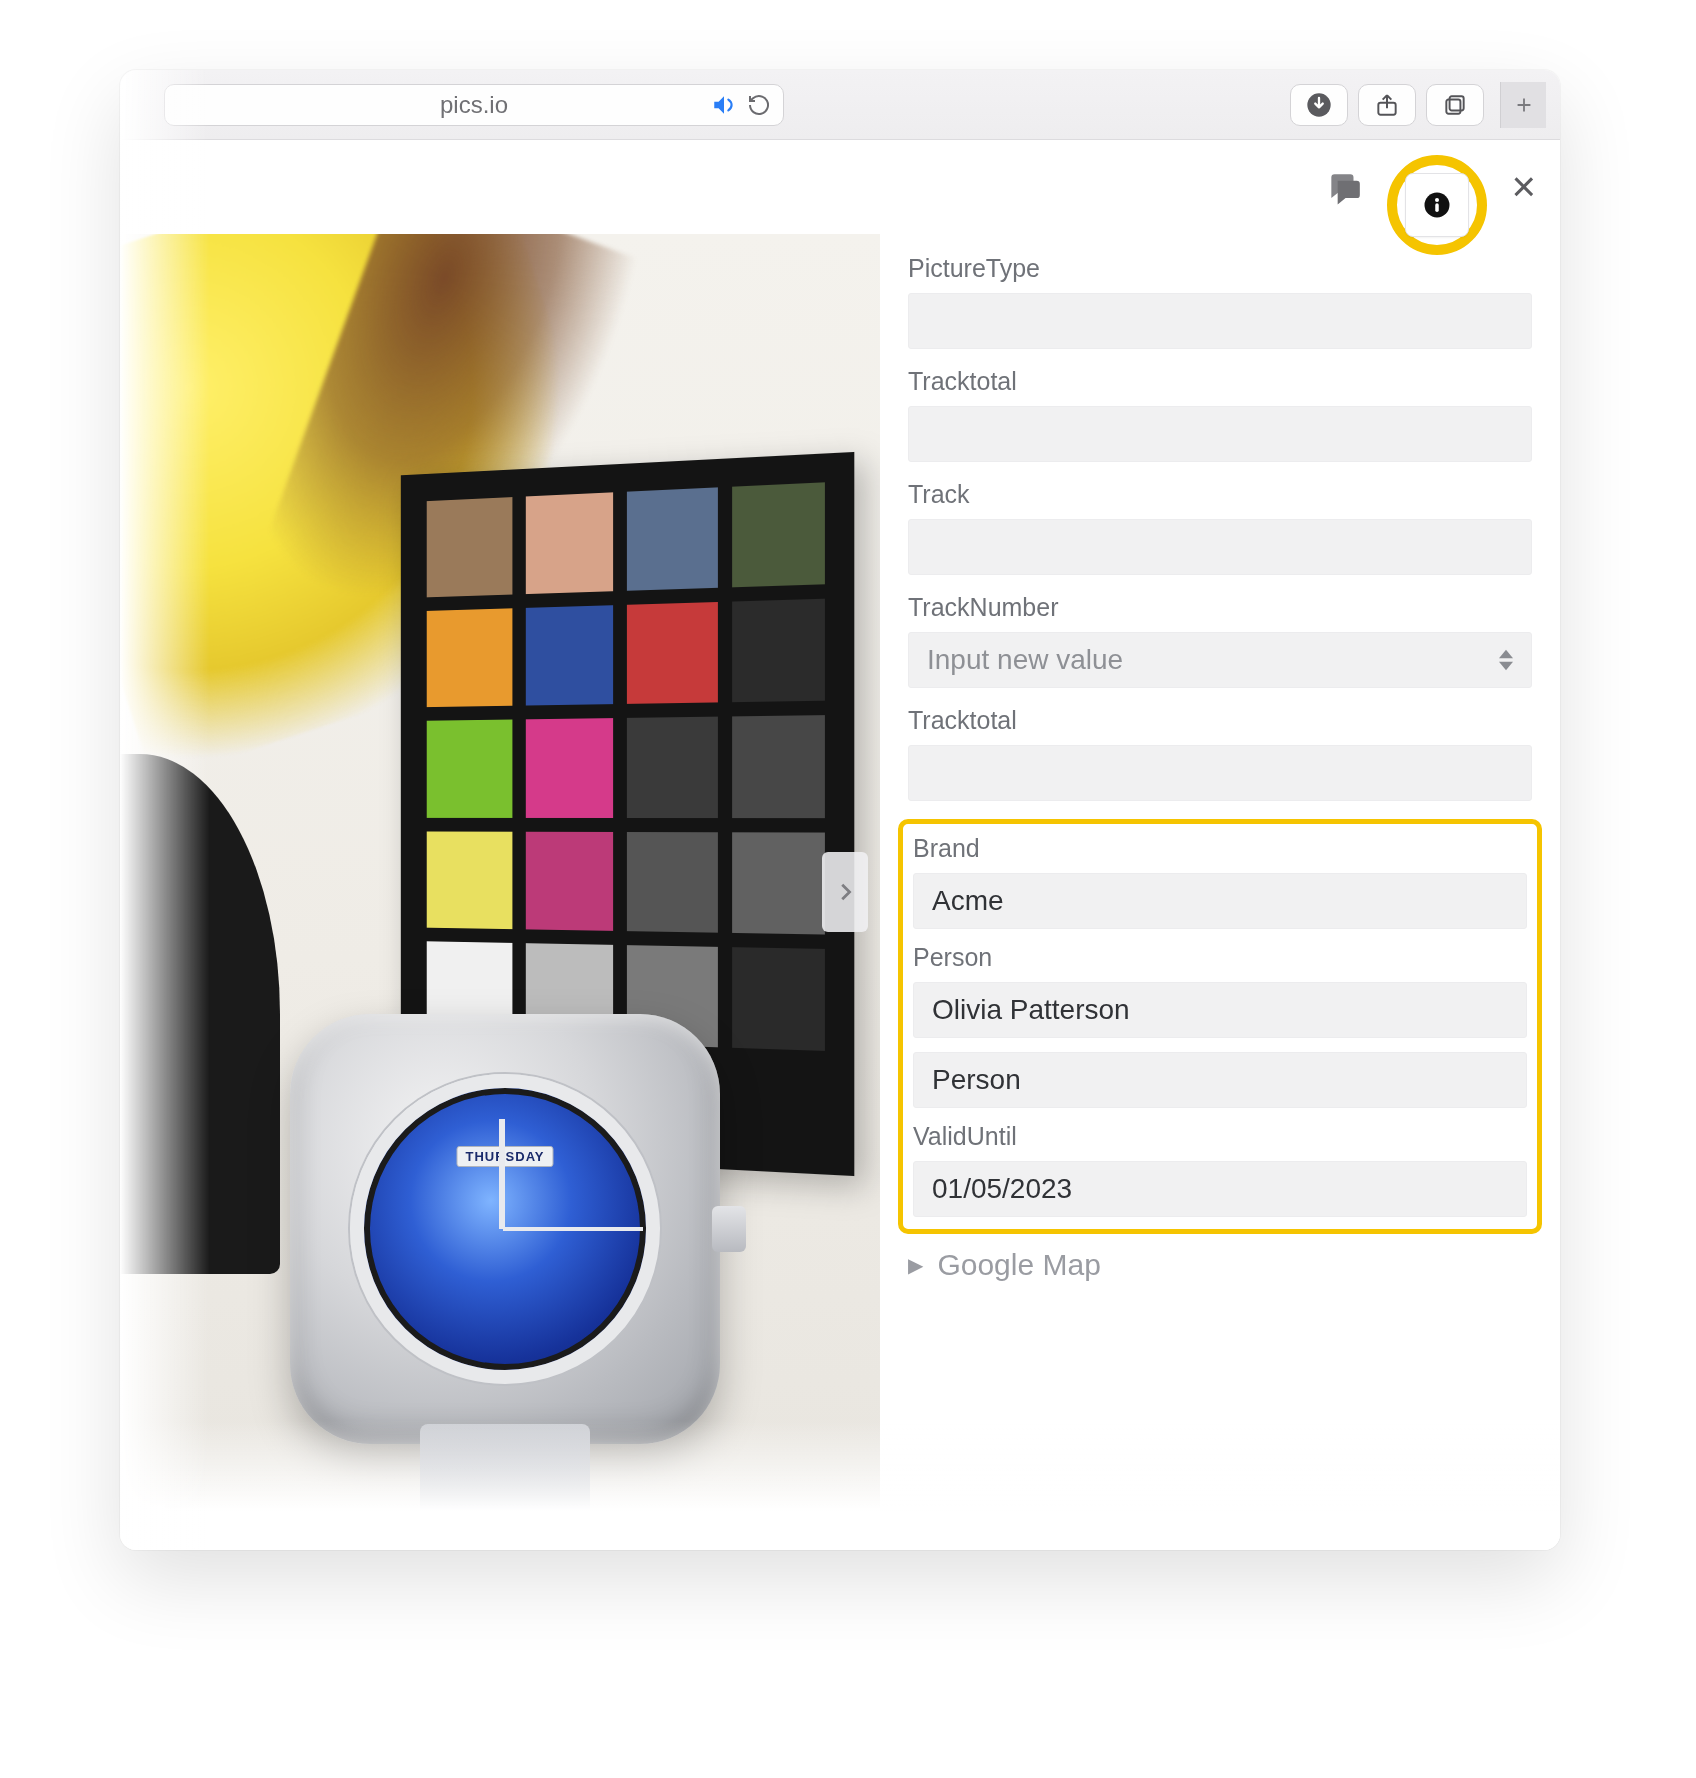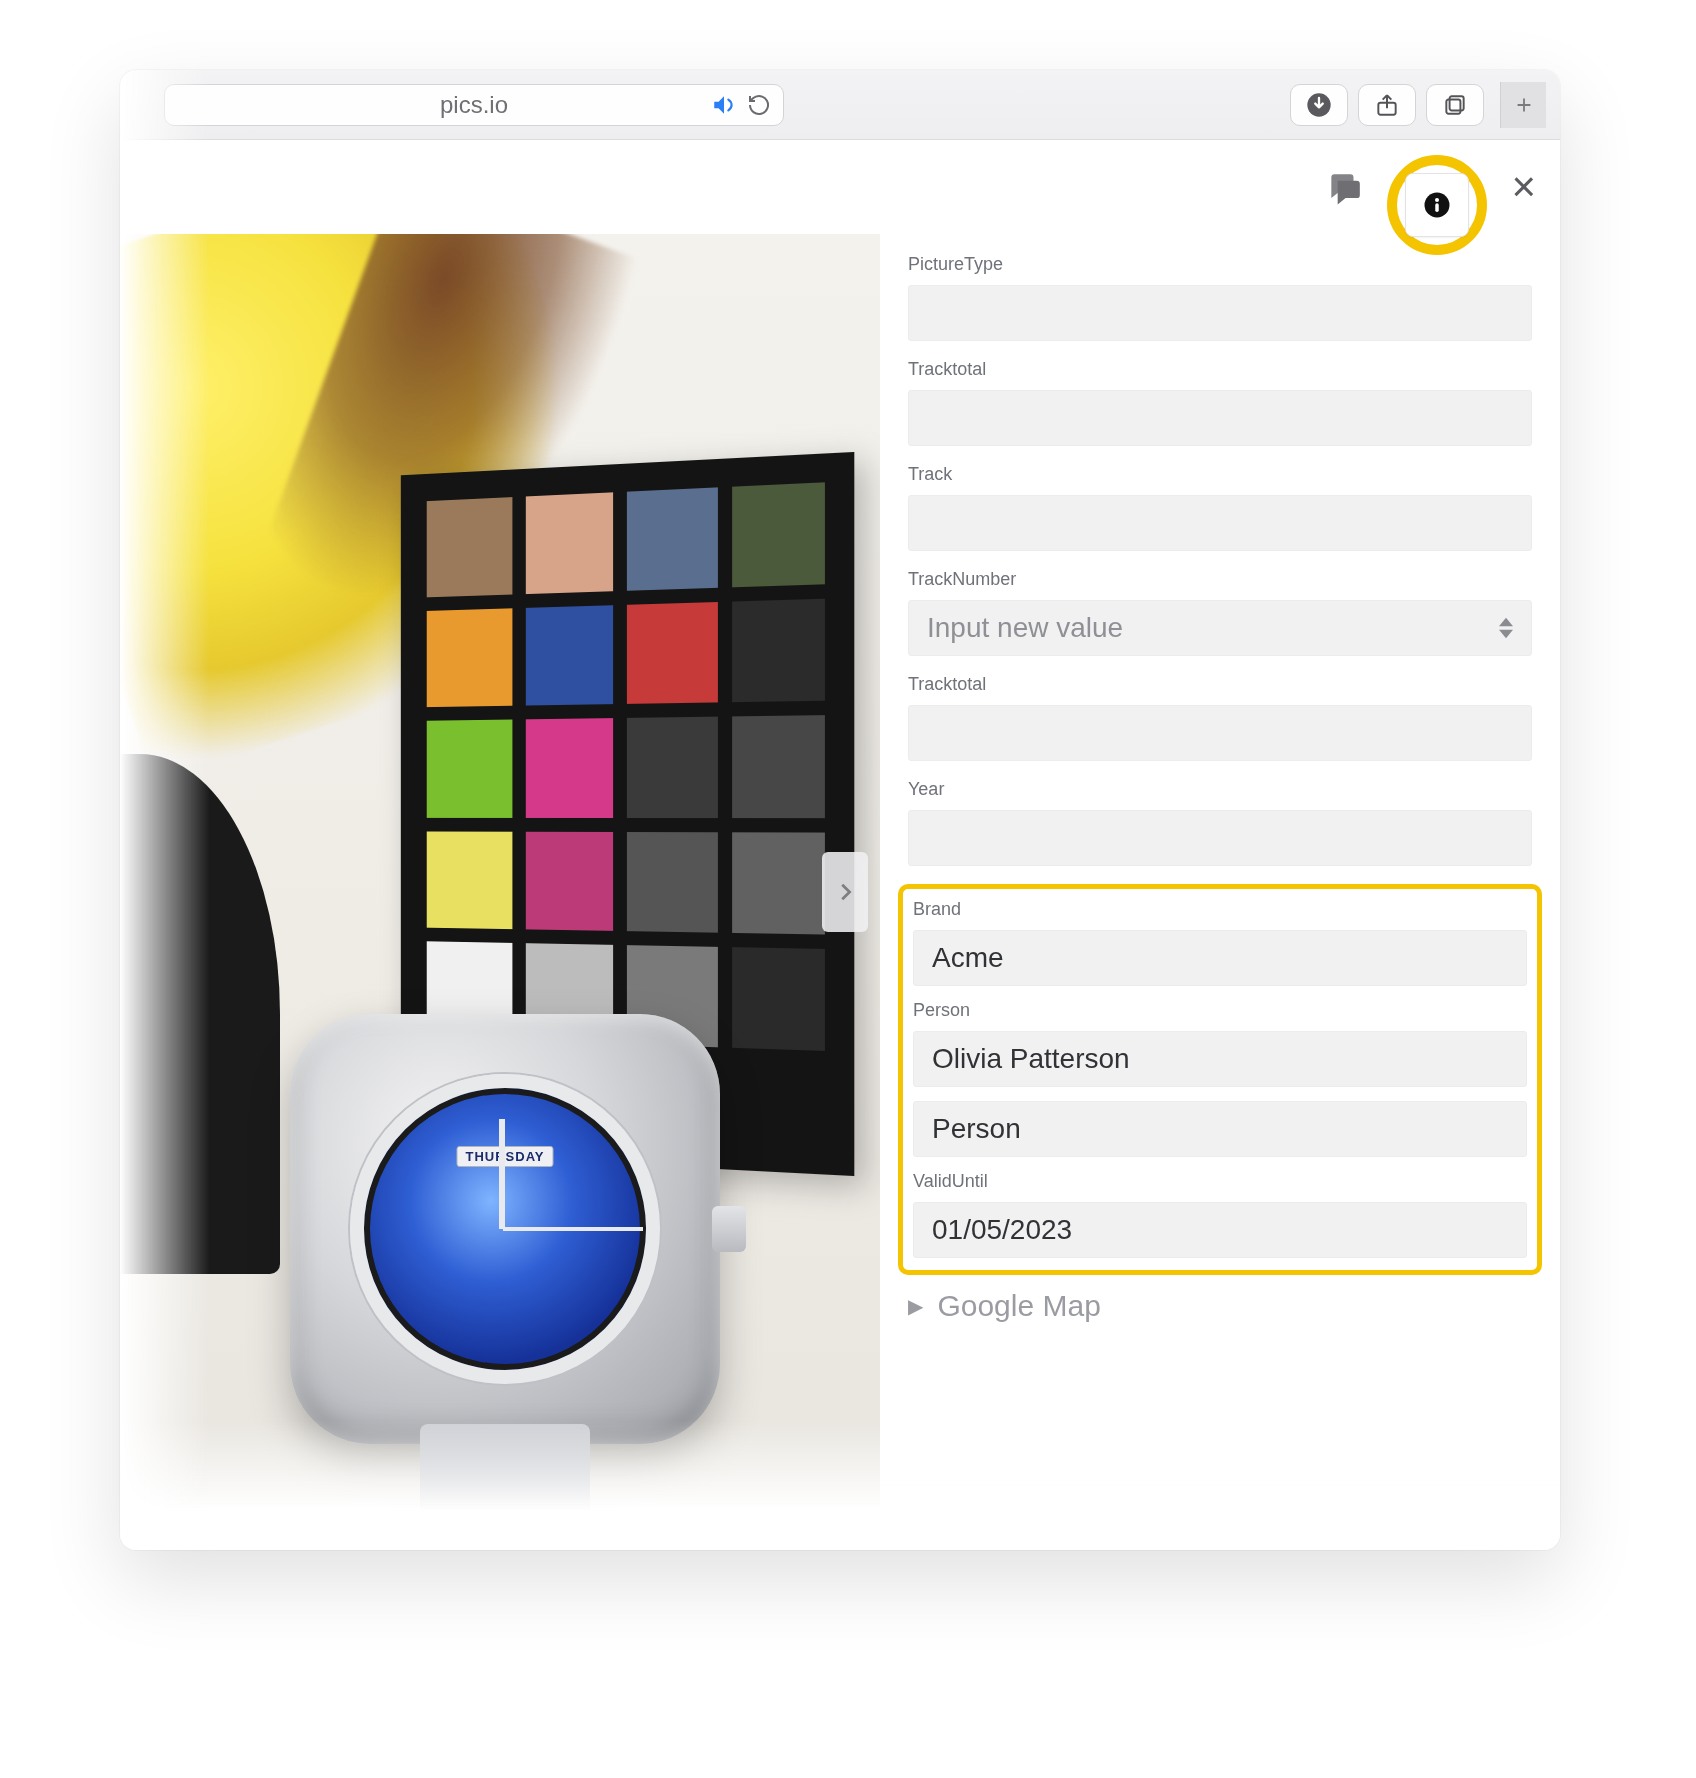--- a/index.html
+++ b/index.html
@@ -178,21 +178,21 @@
   }
   
   .panel {
     flex:1;
     padding: 20px 28px 20px 28px;
     overflow:hidden;
     background:#fff;
     font-size: 0;
   }
   .field { margin-bottom: 18px; }
-  .field-label { font-size: 18px; color:#6f7278; margin-bottom: 10px; }
+  .field-label { font-size: 25px; color:#6f7278; margin-bottom: 10px; }
   .field-input {
     width:100%; height:56px;
     background:#f1f1f2;
     border:1px solid #ececee;
     border-radius:3px;
     font-size: 28px;
     color:#303236;
     padding: 12px 18px;
     display:flex; align-items:center;
   }
@@ -378,24 +378,20 @@
               </svg>
           </span>
         </div>
       </div>
 
       <div class="field">
         <div class="field-label">Tracktotal</div>
         <div class="field-input empty"></div>
       </div>
 
-      <div class="field">
-        <div class="field-label">Year</div>
-        <div class="field-input empty"></div>
-      </div>
 
       <div class="hl-box">
         <div class="field">
           <div class="field-label">Brand</div>
           <div class="field-input">
               <span>Acme</span>
             </div>
         </div>
         <div class="field">
           <div class="field-label">Person</div>

